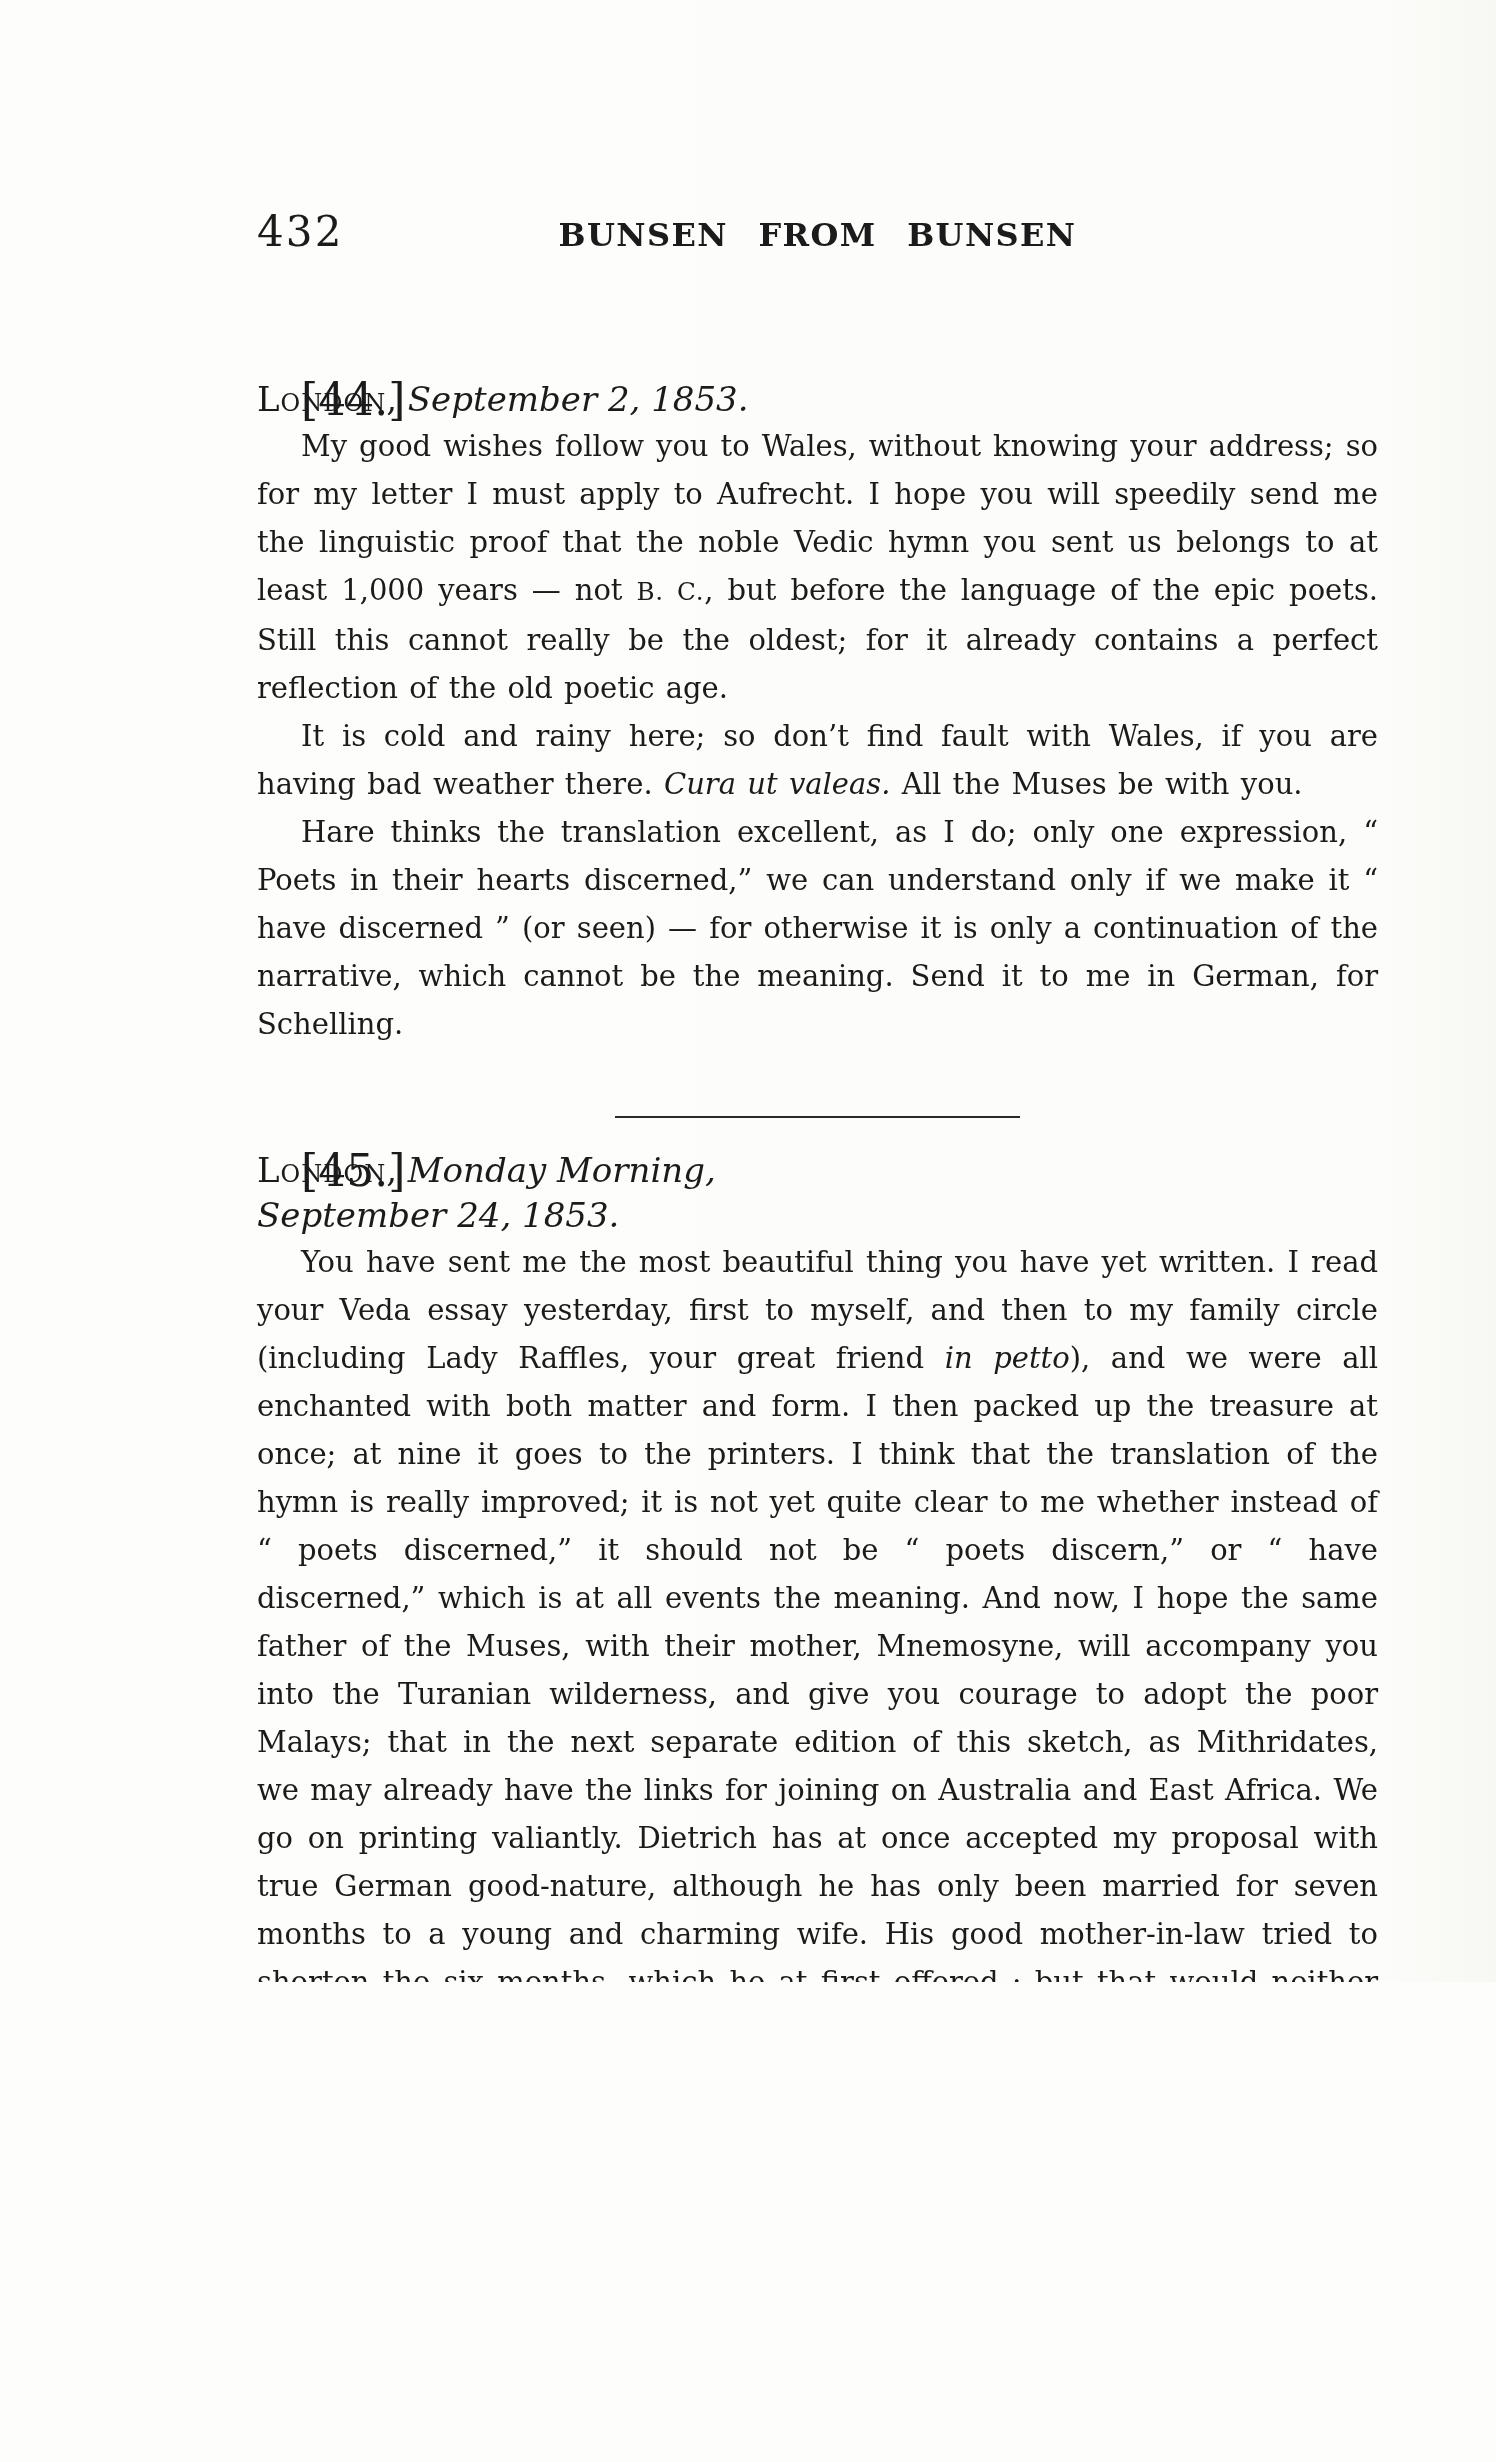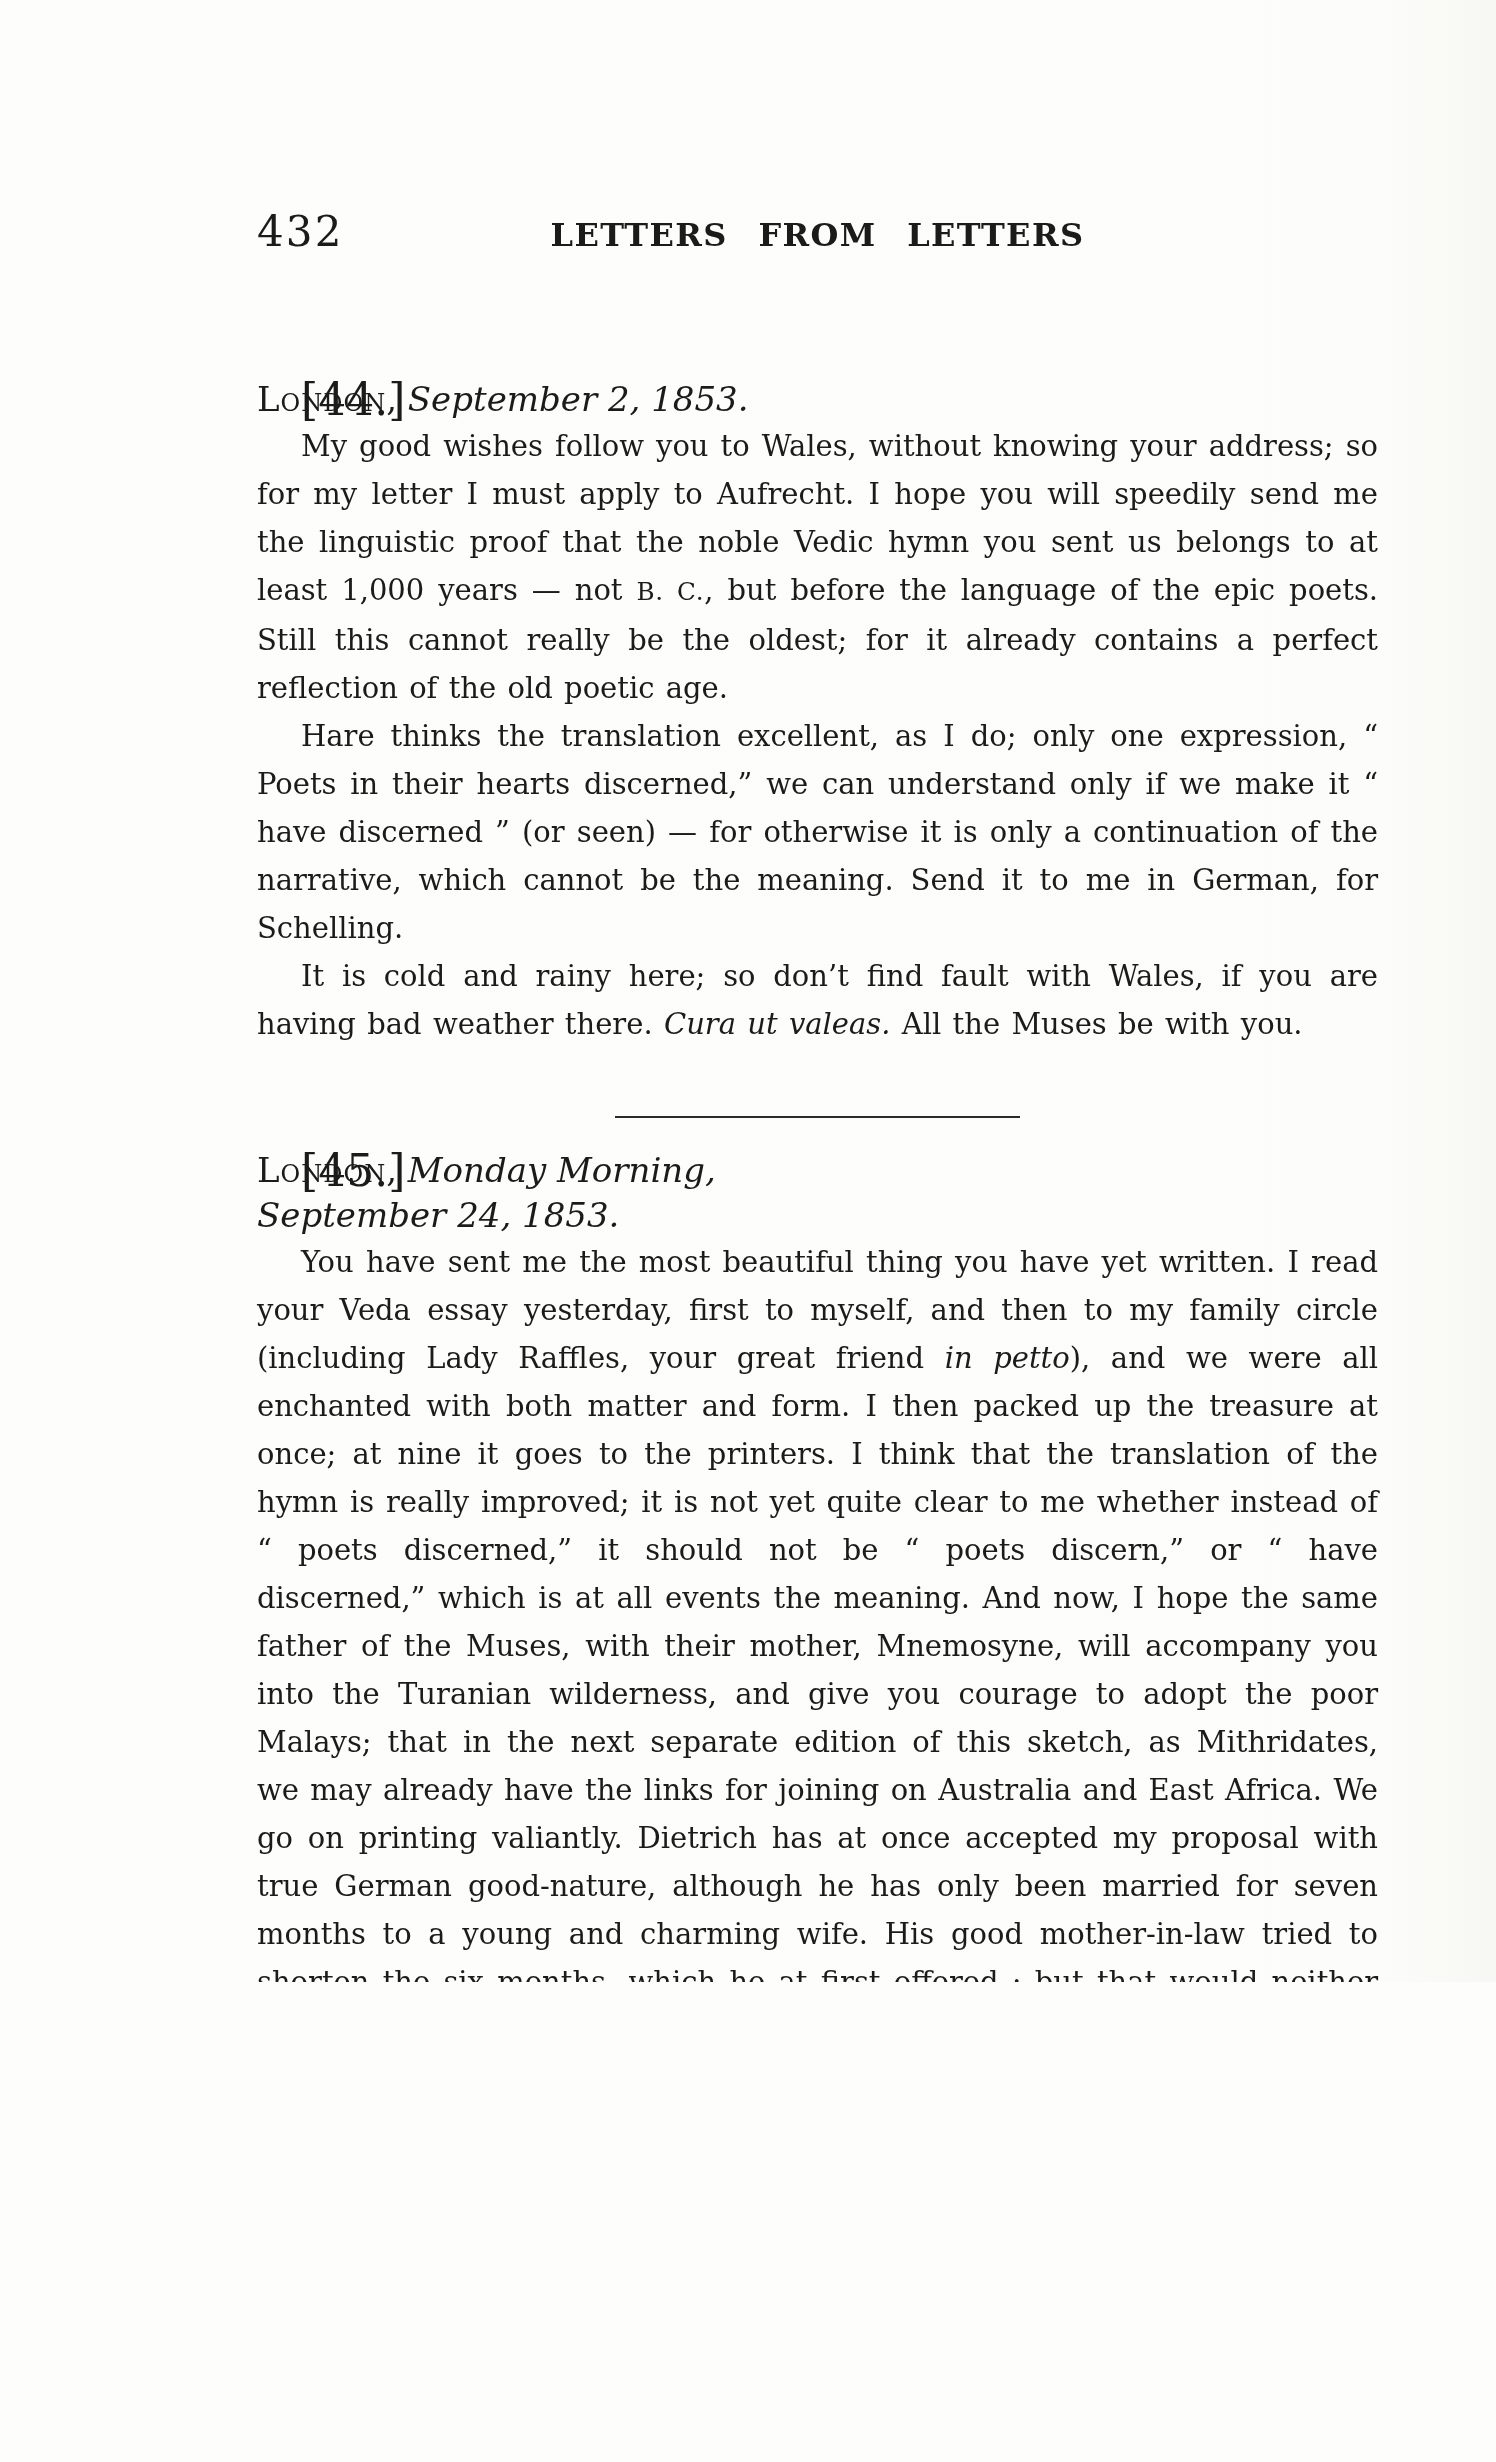--- a/index.html
+++ b/index.html
@@ -84,34 +84,34 @@
   .letter-second { margin-top: 30px; }
 </style>
 </head>
 <body>
 
 <div class="page">
   <div class="content">
 
     <div class="page-header">
       <span class="page-number">432</span>
-      <span class="running-head">LETTERS FROM LETTERS</span>
+      <span class="running-head">BUNSEN FROM BUNSEN</span>
     </div>
 
     <section class="letter letter-first">
       <div class="letter-head">
         <span class="letter-id">[44.]</span>
         <div class="dateline">
             <div class="dateline-line dl-first"><span class="sc">London</span><span>, </span><span class="it">September 2, 1853.</span></div>
           </div>
       </div>
       <div class="letter-body">
           <p class="para"><span>My good wishes follow you to Wales, without knowing your address; so for my letter I must apply to Aufrecht.  I hope you will speedily send me the linguistic proof that the noble Vedic hymn you sent us belongs to at least 1,000 years — not </span><span class="sm">B. C.</span><span>, but before the language of the epic poets.  Still this cannot really be the oldest; for it already contains a perfect reflection of the old poetic age.</span></p>
+          <p class="para"><span>It is cold and rainy here; so don’t find fault with Wales, if you are having bad weather there.  </span><span class="it">Cura ut valeas.</span><span>  All the Muses be with you.</span></p>
           <p class="para"><span>Hare thinks the translation excellent, as I do; only one expression, “ Poets in their hearts discerned,” we can understand only if we make it “ have discerned ” (or seen) — for otherwise it is only a continuation of the narrative, which cannot be the meaning.  Send it to me in German, for Schelling.</span></p>
-          <p class="para"><span>It is cold and rainy here; so don’t find fault with Wales, if you are having bad weather there.  </span><span class="it">Cura ut valeas.</span><span>  All the Muses be with you.</span></p>
         </div>
     </section>
 
     <hr class="divider">
 
     <section class="letter letter-second">
       <div class="letter-head">
         <span class="letter-id">[45.]</span>
         <div class="dateline">
             <div class="dateline-line dl-first"><span class="sc">London</span><span>, </span><span class="it">Monday Morning,</span></div>

